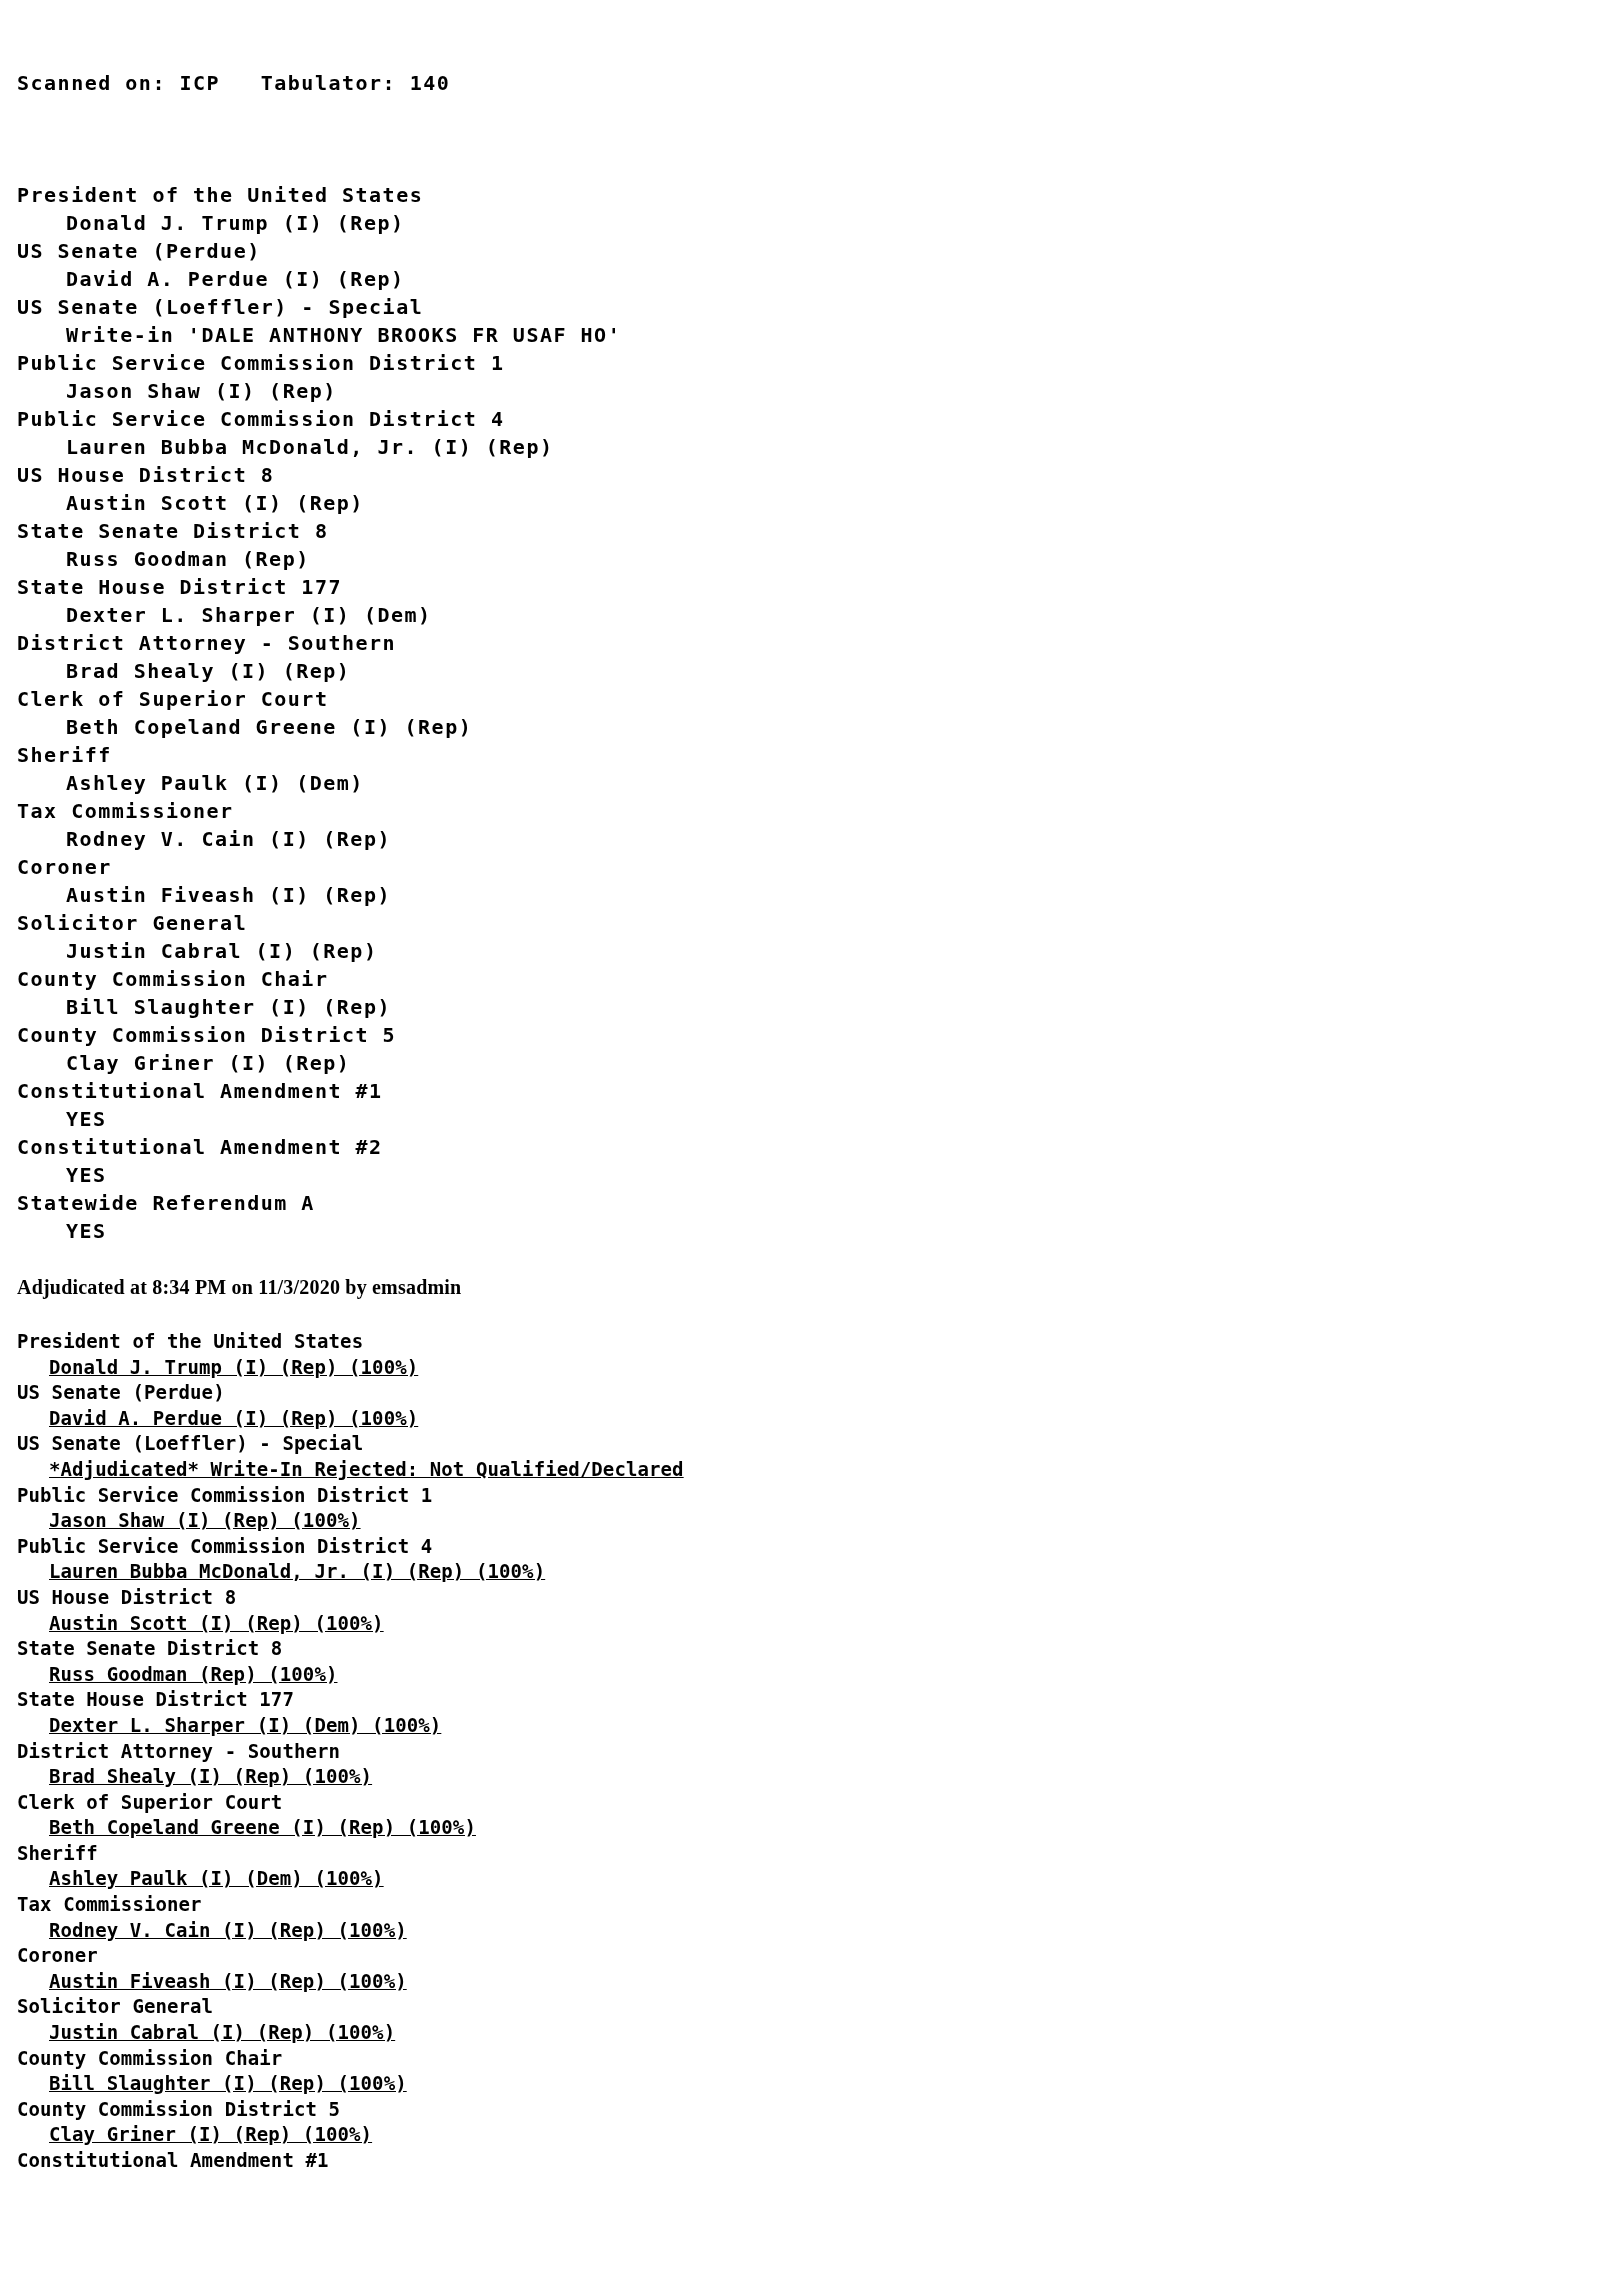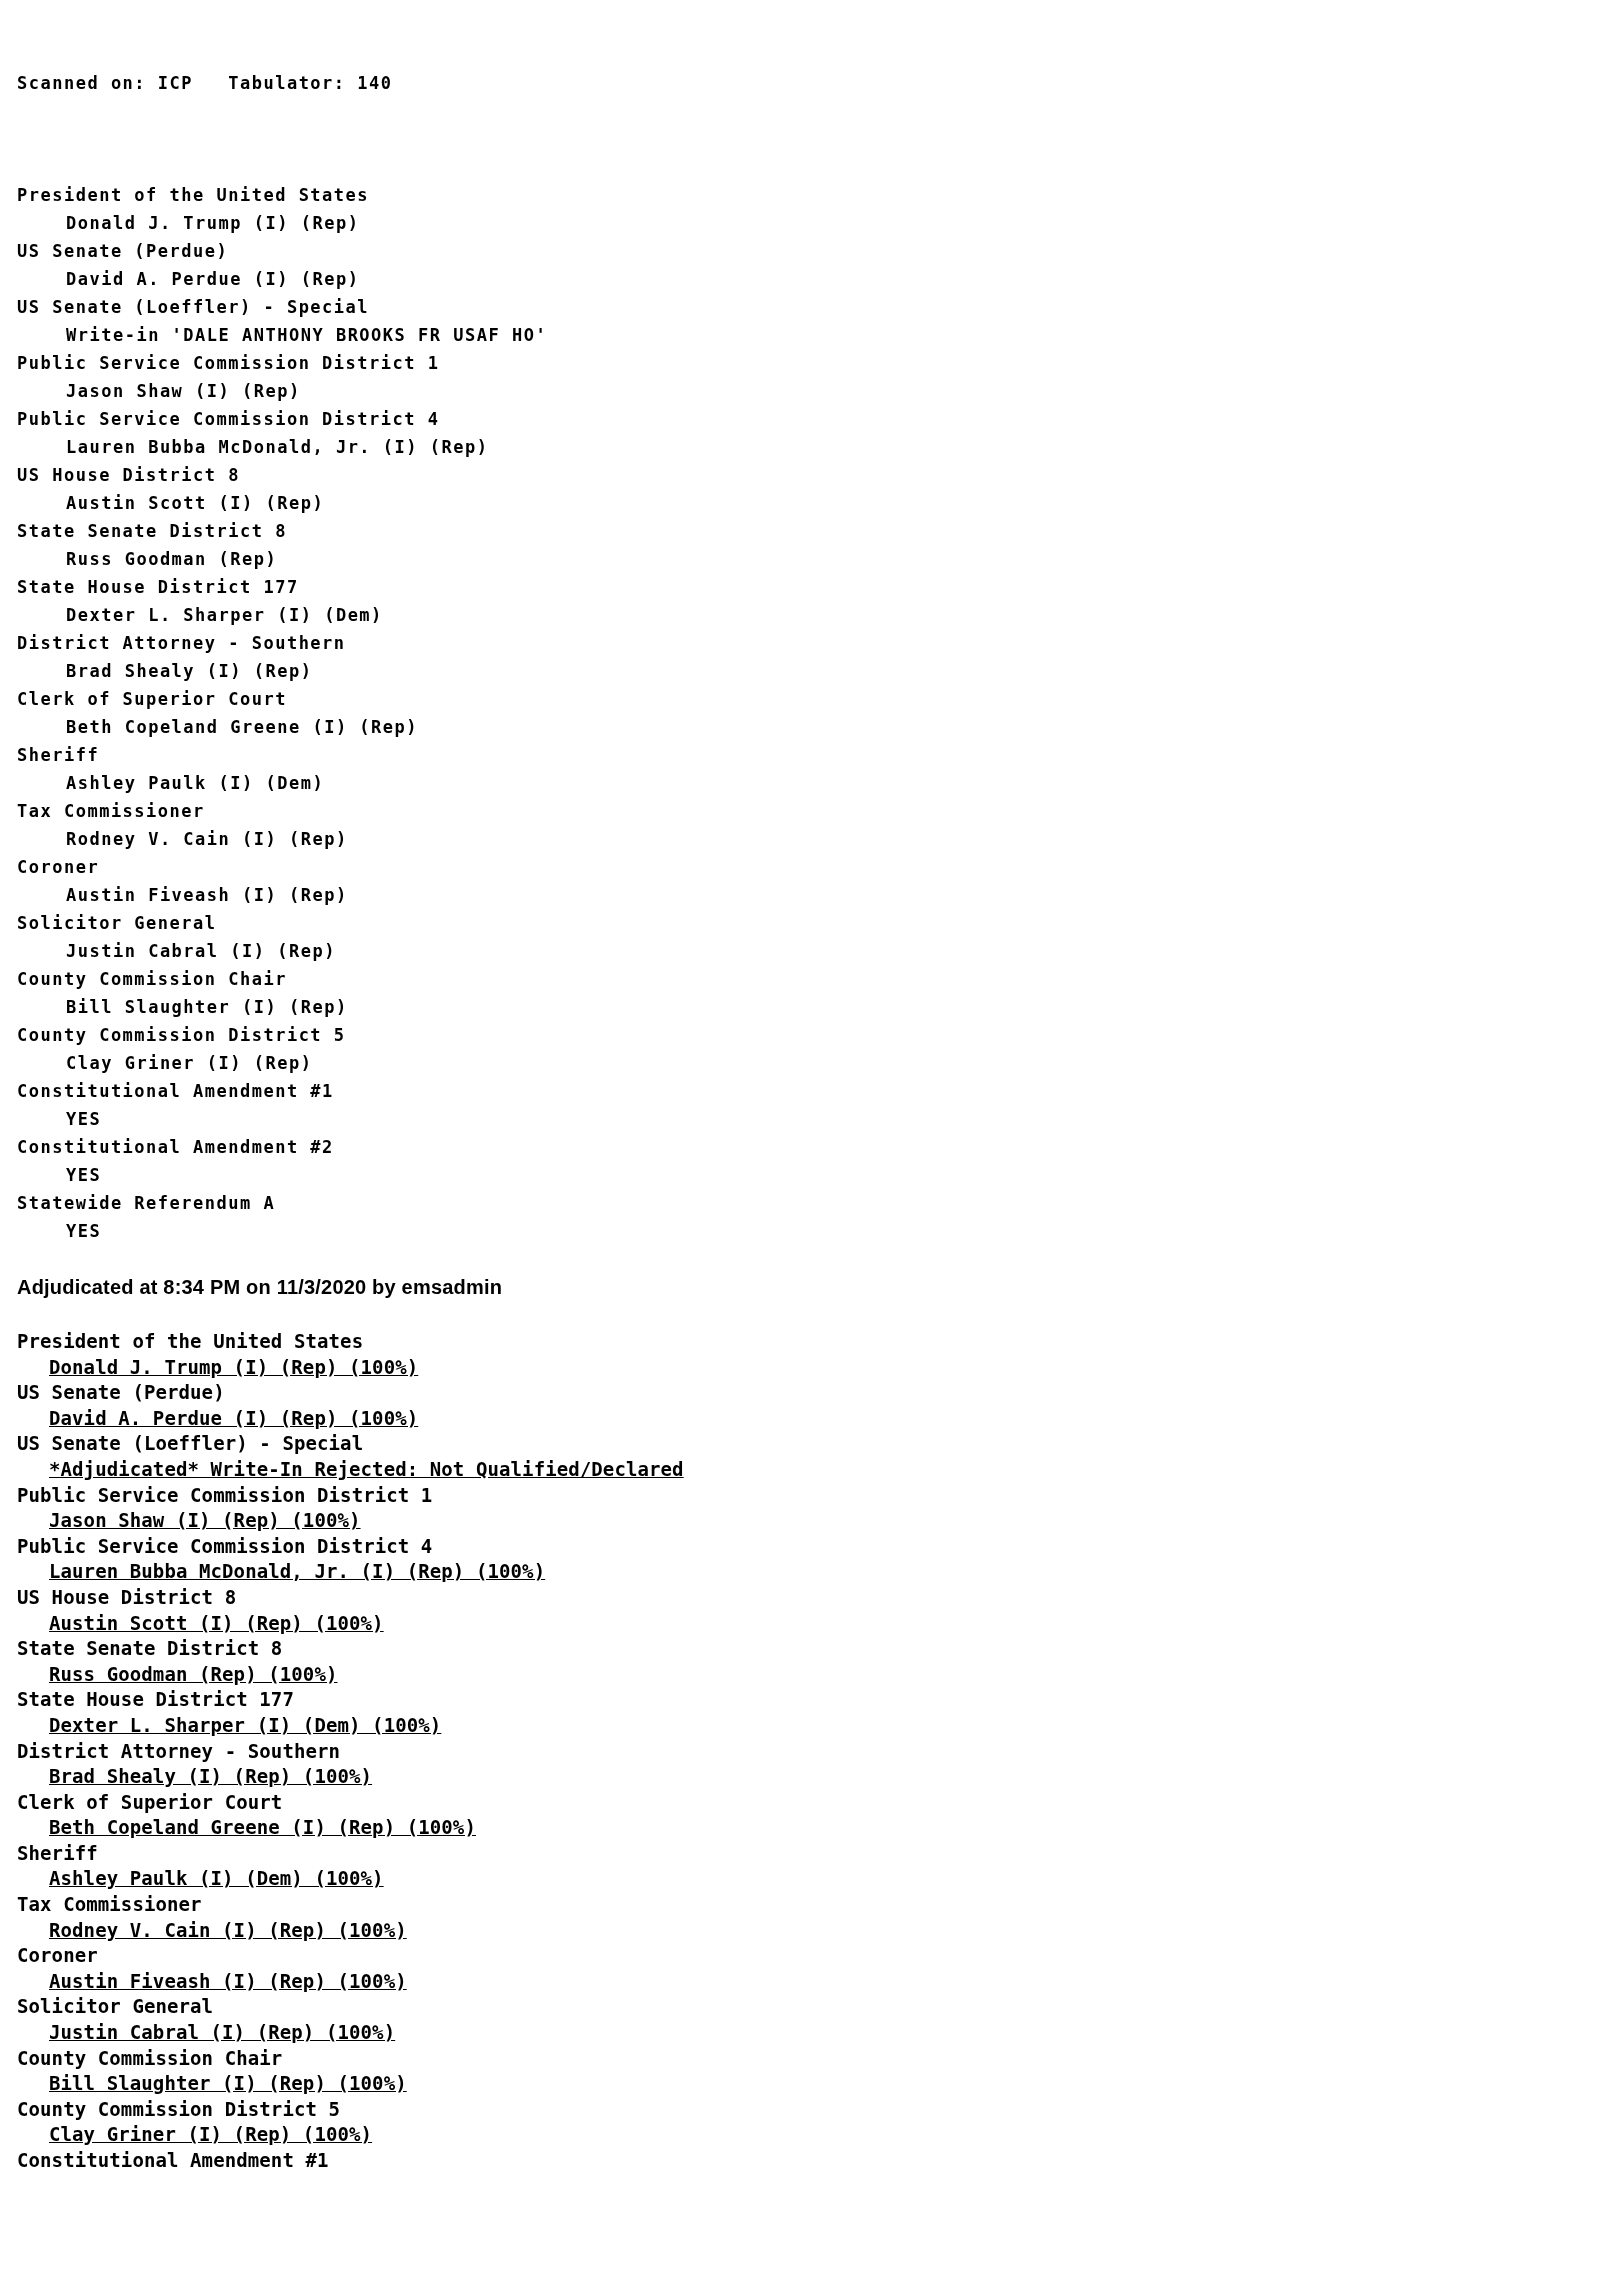--- a/index.html
+++ b/index.html
@@ -13,38 +13,38 @@
     font-family: "DejaVu Sans Mono", "Liberation Mono", monospace;
     color: #000000;
   }
   .page {
     padding: 13px 0 0 17px;
     box-sizing: border-box;
   }
   
   .block-scan {
     font-family: "DejaVu Sans Mono", "Liberation Mono", monospace;
-    font-size: 17px;
+    font-size: 20px;
     line-height: 28px;
     letter-spacing: 1.5px;
     font-weight: 700;
     white-space: pre;
   }
   .block-scan .indent {
     padding-left: 49px;
   }
   .meta-line {
     white-space: pre;
   }
   .gap-lg { height: 28px; }
   .gap-md { height: 28px; }
 
   
   .adjudicated-line {
-    font-family: Liberation Sans, sans-serif;
+    font-family: Liberation Serif, serif;
     font-size: 20px;
     line-height: 28px;
     font-weight: 700;
     letter-spacing: 0.2px;
     white-space: pre;
   }
 
   
   .block-result {
     font-family: "DejaVu Sans Mono", "Liberation Mono", monospace;

